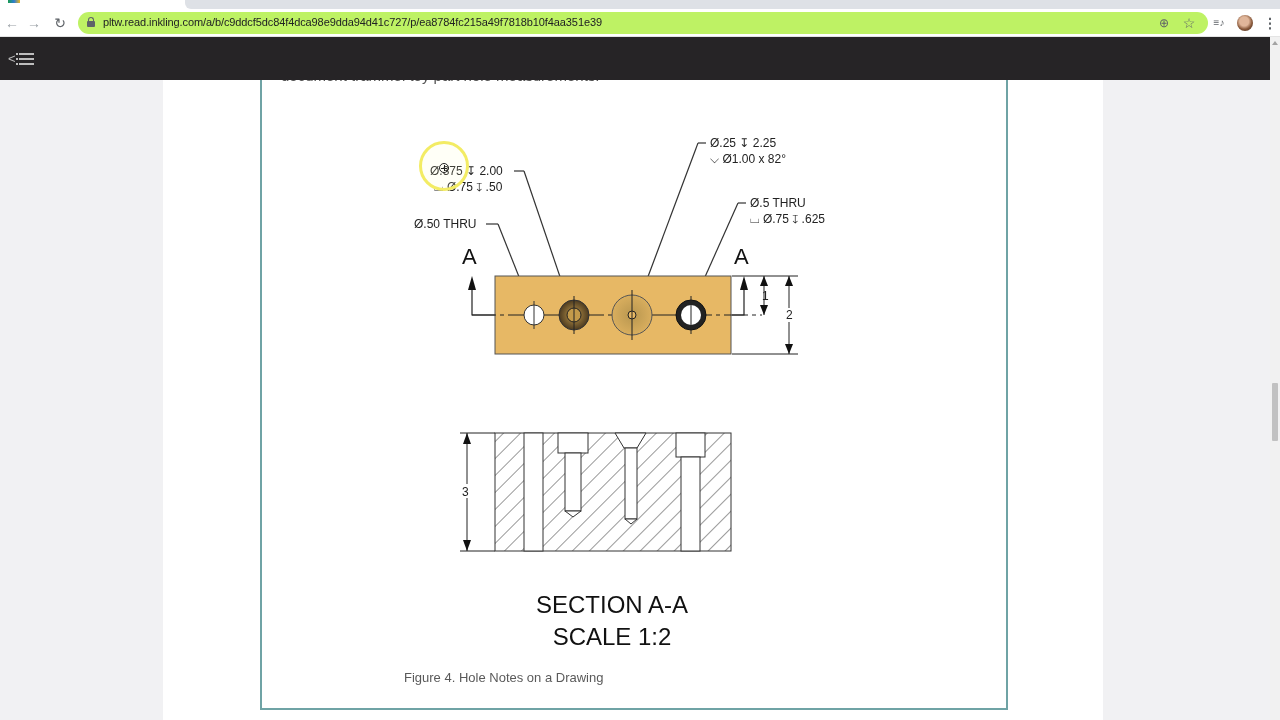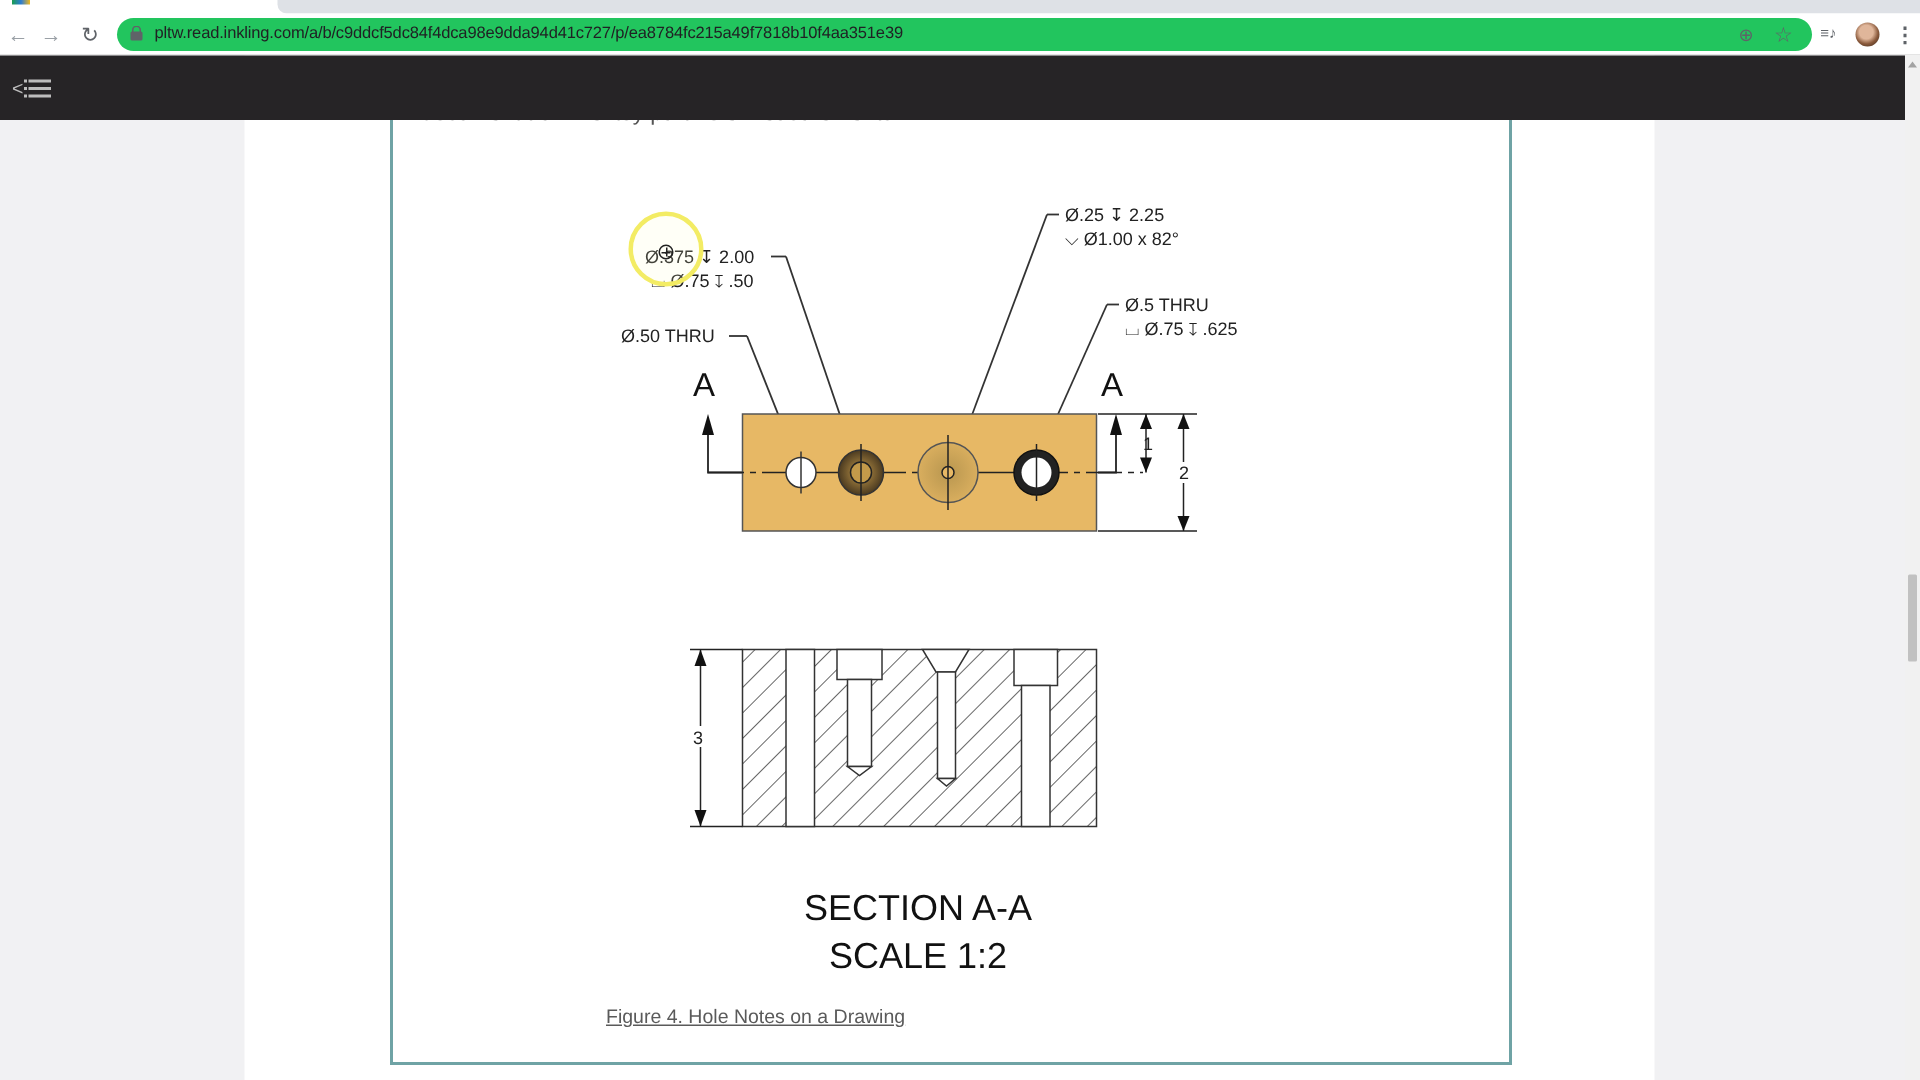--- a/index.html
+++ b/index.html
@@ -3,42 +3,42 @@
 <meta charset="utf-8">
 <style>
   * { box-sizing: border-box; margin: 0; padding: 0; }
   html, body { width: 1280px; height: 720px; overflow: hidden; background: #fff; font-family: "Liberation Sans", sans-serif; }
   .tabstrip { position: absolute; left: 0; top: 0; width: 1280px; height: 9px; background: #fff; }
   .tabstrip .active-tab { position: absolute; left: 185px; top: 0; width: 1095px; height: 9px; background: #dee1e6; border-bottom-left-radius: 6px; }
   .tabstrip .favicon { position: absolute; left: 8px; top: 0; width: 12px; height: 3px; background: linear-gradient(90deg,#1a9d50,#2b7cd3,#f2b91b); }
   .toolbar { position: absolute; left: 0; top: 9px; width: 1280px; height: 28px; background: #fff; border-bottom: 1px solid #e4e4e4; }
   .nav-btn { position: absolute; top: 4px; width: 20px; height: 20px; color: #9aa0a6; font-size: 14px; line-height: 20px; text-align: center; cursor: pointer; }
   .nav-btn.reload { color: #5f6368; font-size: 14px; }
-  .omnibox { position: absolute; left: 78px; top: 3px; width: 1130px; height: 22px; background: #22c55e; border-radius: 11px; }
+  .omnibox { position: absolute; left: 78px; top: 3px; width: 1130px; height: 22px; background: #bef264; border-radius: 11px; }
   .lock-icon { position: absolute; left: 9px; top: 5px; width: 8px; height: 10px; }
   .lock-icon .shackle { position: absolute; left: 1px; top: 0; width: 6px; height: 6px; border: 1.5px solid #5f6368; border-bottom: none; border-radius: 3px 3px 0 0; }
   .lock-icon .body { position: absolute; left: 0; top: 4px; width: 8px; height: 6px; background: #5f6368; border-radius: 1px; }
   .url { position: absolute; left: 25px; top: 4px; font-size: 11px; color: #202124; letter-spacing: -0.1px; white-space: nowrap; }
   .tb-icon { position: absolute; top: 5px; width: 18px; height: 18px; color: #5f6368; font-size: 12px; line-height: 18px; text-align: center; cursor: pointer; }
   .avatar { position: absolute; left: 1237px; top: 6px; width: 16px; height: 16px; border-radius: 50%; background: radial-gradient(circle at 45% 40%, #e0b69a 0 35%, #8a5a3c 60%, #2e1d12 100%); }
   .menu-dots { position: absolute; left: 1263px; top: 5px; width: 10px; height: 18px; color: #5f6368; font-size: 14px; line-height: 18px; text-align: center; font-weight: bold; }
 
   .page { position: absolute; left: 0; top: 37px; width: 1270px; height: 683px; background: #f1f1f3; }
   .content { position: absolute; left: 163px; top: 0; width: 940px; height: 683px; background: #fff; }
   .appbar { position: absolute; left: 0; top: 37px; width: 1270px; height: 43px; background: #262426; z-index: 5; }
   .toc-btn { position: absolute; left: 8px; top: 12px; width: 28px; height: 20px; color: #bdbdbd; font-size: 15px; line-height: 20px; cursor: pointer; }
   .toc-btn .chev { position: absolute; left: 0; top: 0; font-size: 13px; }
   .toc-btn .lines { position: absolute; left: 8px; top: 4px; width: 18px; height: 12px; }
   .toc-btn .lines i { display: block; position: absolute; left: 3px; width: 15px; height: 1.5px; background: #bdbdbd; }
   .toc-btn .lines b { display: block; position: absolute; left: 0; width: 2px; height: 1.5px; background: #bdbdbd; }
 
   .hidden-text { position: absolute; left: 281px; top: 67px; font-size: 15px; color: #555; white-space: nowrap; z-index: 1; }
   .figure-box { position: absolute; left: 260px; top: 80px; width: 748px; height: 630px; border-left: 2px solid #6fa3a5; border-right: 2px solid #6fa3a5; border-bottom: 2px solid #6fa3a5; background: #fff; }
   .drawing { position: absolute; left: 0; top: 0; }
-  .caption { position: absolute; left: 142px; top: 590px; font-size: 13px; color: #5a5a5a; white-space: nowrap; text-decoration: underline; }
+  .caption { position: absolute; left: 142px; top: 590px; font-size: 13px; color: #5a5a5a; white-space: nowrap; }
 
   .scrollbar { position: absolute; left: 1270px; top: 37px; width: 10px; height: 683px; background: #f1f1f1; }
   .scroll-up { position: absolute; left: 2px; top: 4px; width: 0; height: 0; border-left: 3px solid transparent; border-right: 3px solid transparent; border-bottom: 4px solid #a3a3a3; }
   .scroll-thumb { position: absolute; left: 2px; top: 346px; width: 6px; height: 58px; background: #c1c1c1; border-radius: 1px; }
 
   .cursor-highlight { position: absolute; left: 419px; top: 141px; width: 50px; height: 50px; border-radius: 50%; border: 3px solid #f3ec64; background: rgba(255,255,200,0.15); pointer-events: none; z-index: 6; }
   .cursor-plus { position: absolute; left: 439px; top: 163px; width: 10px; height: 10px; border: 1px solid #222; border-radius: 50%; z-index: 7; }
   .cursor-plus::before { content: ""; position: absolute; left: 4px; top: 1px; width: 1px; height: 6px; background:#222; }
   .cursor-plus::after { content: ""; position: absolute; left: 1px; top: 4px; width: 6px; height: 1px; background:#222; }
 </style>

